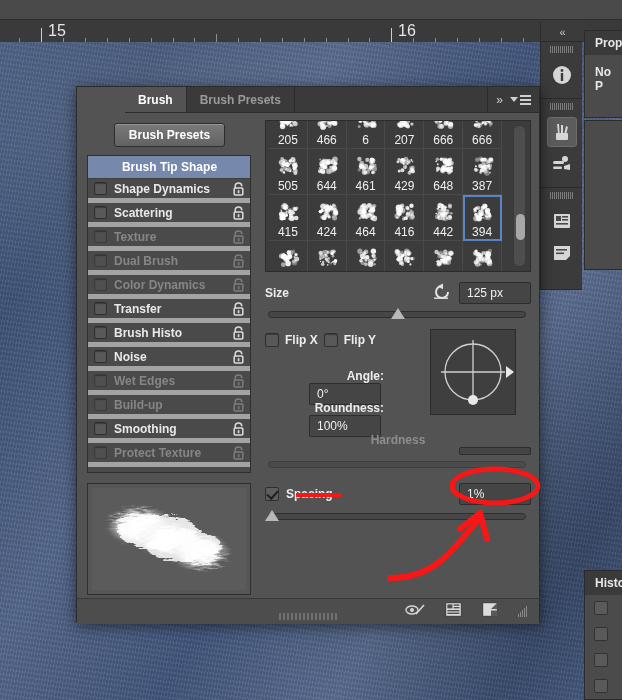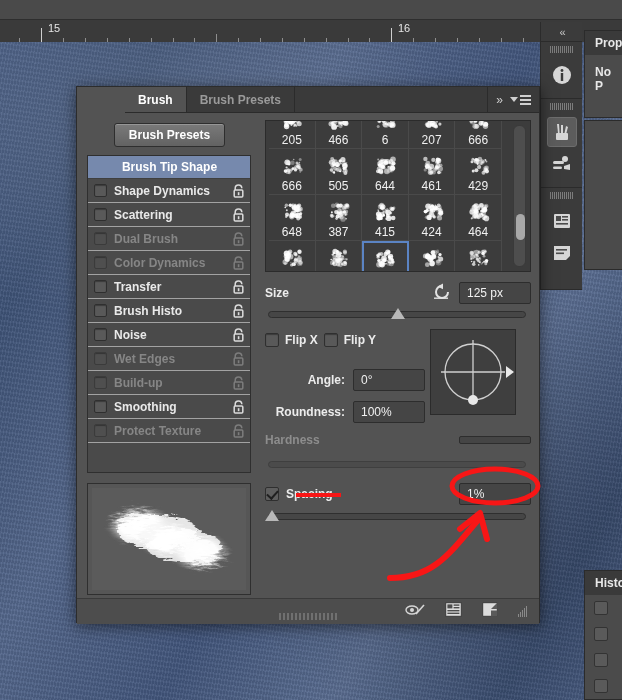--- a/index.html
+++ b/index.html
@@ -34,21 +34,21 @@
   .ruler-top-strip {
     position: absolute; left:0; top:0; width:622px; height:20px;
     background:#4a4a4a; border-bottom:1px solid #2e2e2e;
   }
   .ruler-body { position:absolute; left:0; top:20px; width:622px; height:22px; background:#3a3a3a; }
   .tick { position:absolute; bottom:0; width:1px; background:#8e8e8e; }
   .tick.major { height:14px; background:#cfcfcf; }
   .tick.mid { height:8px; }
   .tick.minor { height:4px; }
   .ruler-label {
-    position:absolute; top:2px; font-size:11px; color:#e6e6e6;
+    position:absolute; top:2px; font-size:16px; color:#e6e6e6;
     font-family:"Liberation Sans", sans-serif;
   }
 
   
   .panel {
     position:absolute; left:76px; top:86px; width:464px; height:537px;
     background:#535353; border:1px solid #2c2c2c;
     box-shadow: 0 3px 14px rgba(0,0,0,.55);
   }
   .panel-tabs {
@@ -83,21 +83,21 @@
     color:#ffffff; font-size:12px; font-weight:bold;
     padding:4px 14px; cursor:pointer;
     box-shadow: inset 0 1px 0 rgba(255,255,255,.22);
   }
   .opt-list {
     position:absolute; left:10px; top:42px; width:164px; height:318px;
     background:#4a4a4a; border:1px solid #2f2f2f;
   }
   .opt-row {
     display:flex; align-items:center; height:24px;
-    border-bottom:1px solid #a3a3a3; padding:0 5px 0 6px;
+    border-bottom:5px solid #a3a3a3; padding:0 5px 0 6px;
   }
   .opt-row.header {
     background:#7689ad; height:23px; justify-content:center;
     color:#ffffff; font-size:12px; font-weight:bold;
     border-bottom:1px solid #3f3f3f;
   }
   .opt-cb {
     width:13px; height:13px; background:#595959;
     border:1px solid #2f2f2f; border-radius:2px; margin-right:7px; flex:none;
     box-shadow: inset 0 1px 1px rgba(0,0,0,.35);
@@ -115,21 +115,21 @@
 
   
   .right-col { position:absolute; left:185px; top:0; right:0; height:511px; }
 
   .grid-wrap {
     position:absolute; left:3px; top:7px; width:266px; height:152px;
     background:#3c3c3c; border:1px solid #2b2b2b; overflow:hidden;
   }
   .grid-inner {
     position:absolute; left:3px; top:-18px; width:233px;
-    display:grid; grid-template-columns:repeat(5, 1fr);
+    display:grid; grid-template-columns:repeat(6, 1fr);
   }
   .bcell {
     position:relative; height:46px;
     border-right:1px solid #4a4a4a; border-bottom:1px solid #4a4a4a;
     display:flex; flex-direction:column; align-items:center; justify-content:flex-end;
     padding-bottom:1px;
   }
   .bcell.sel { outline:2px solid #5b84c4; outline-offset:-2px; }
   .bthumb { width:30px; height:26px; position:relative; overflow:hidden; }
   .bnum { font-size:12px; color:#f0f0f0; line-height:14px; font-family:"Liberation Sans", sans-serif; }
@@ -170,21 +170,21 @@
   .flip-cb {
     width:14px; height:14px; background:#595959; border:1px solid #2f2f2f; border-radius:2px;
     box-shadow: inset 0 1px 1px rgba(0,0,0,.35);
   }
 
   .angle-dial {
     position:absolute; left:168px; top:216px; width:86px; height:86px;
     background:#3f3f3f; border:1px solid #2b2b2b;
   }
 
-  .field-row { position:absolute; display:flex; align-items:center; }
+  .field-row { position:absolute; display:flex; align-items:center;flex-direction:column; }
   .field-row .ctl-label { width:86px; text-align:right; margin-right:8px; }
 
   .spacing-row {
     position:absolute; left:3px; top:370px; width:266px;
     display:flex; align-items:center;
   }
   .spacing-cb {
     width:14px; height:14px; background:#5e5e5e; border:1px solid #2f2f2f;
     border-radius:2px; margin-right:7px; position:relative; flex:none;
   }
@@ -439,20 +439,29 @@
                   <rect x="5.8" y="8.2" width="1.6" height="3" fill="#dcdcdc"></rect>
                 </svg></span>
             </div>
             <div class="opt-row">
               <span class="opt-cb"></span>
               <span class="opt-label">Scattering</span>
               <span class="lock"><svg viewBox="0 0 13 14" width="13" height="14">
                   <path d="M3.2 6 V4.2 A3.3 3.3 0 0 1 9.8 4.2" fill="none" stroke="#dcdcdc" stroke-width="1.5"></path>
                   <rect x="2.2" y="6" width="8.6" height="7" rx="1" fill="none" stroke="#dcdcdc" stroke-width="1.5"></rect>
                   <rect x="5.8" y="8.2" width="1.6" height="3" fill="#dcdcdc"></rect>
+                </svg></span>
+            </div>
+            <div class="opt-row dim">
+              <span class="opt-cb"></span>
+              <span class="opt-label">Texture</span>
+              <span class="lock"><svg viewBox="0 0 13 14" width="13" height="14">
+                  <path d="M3.2 6 V4.2 A3.3 3.3 0 0 1 9.8 4.2" fill="none" stroke="#7d7d7d" stroke-width="1.5"></path>
+                  <rect x="2.2" y="6" width="8.6" height="7" rx="1" fill="none" stroke="#7d7d7d" stroke-width="1.5"></rect>
+                  <rect x="5.8" y="8.2" width="1.6" height="3" fill="#7d7d7d"></rect>
                 </svg></span>
             </div>
             <div class="opt-row dim">
               <span class="opt-cb"></span>
               <span class="opt-label">Dual Brush</span>
               <span class="lock"><svg viewBox="0 0 13 14" width="13" height="14">
                   <path d="M3.2 6 V4.2 A3.3 3.3 0 0 1 9.8 4.2" fill="none" stroke="#7d7d7d" stroke-width="1.5"></path>
                   <rect x="2.2" y="6" width="8.6" height="7" rx="1" fill="none" stroke="#7d7d7d" stroke-width="1.5"></rect>
                   <rect x="5.8" y="8.2" width="1.6" height="3" fill="#7d7d7d"></rect>
                 </svg></span>

